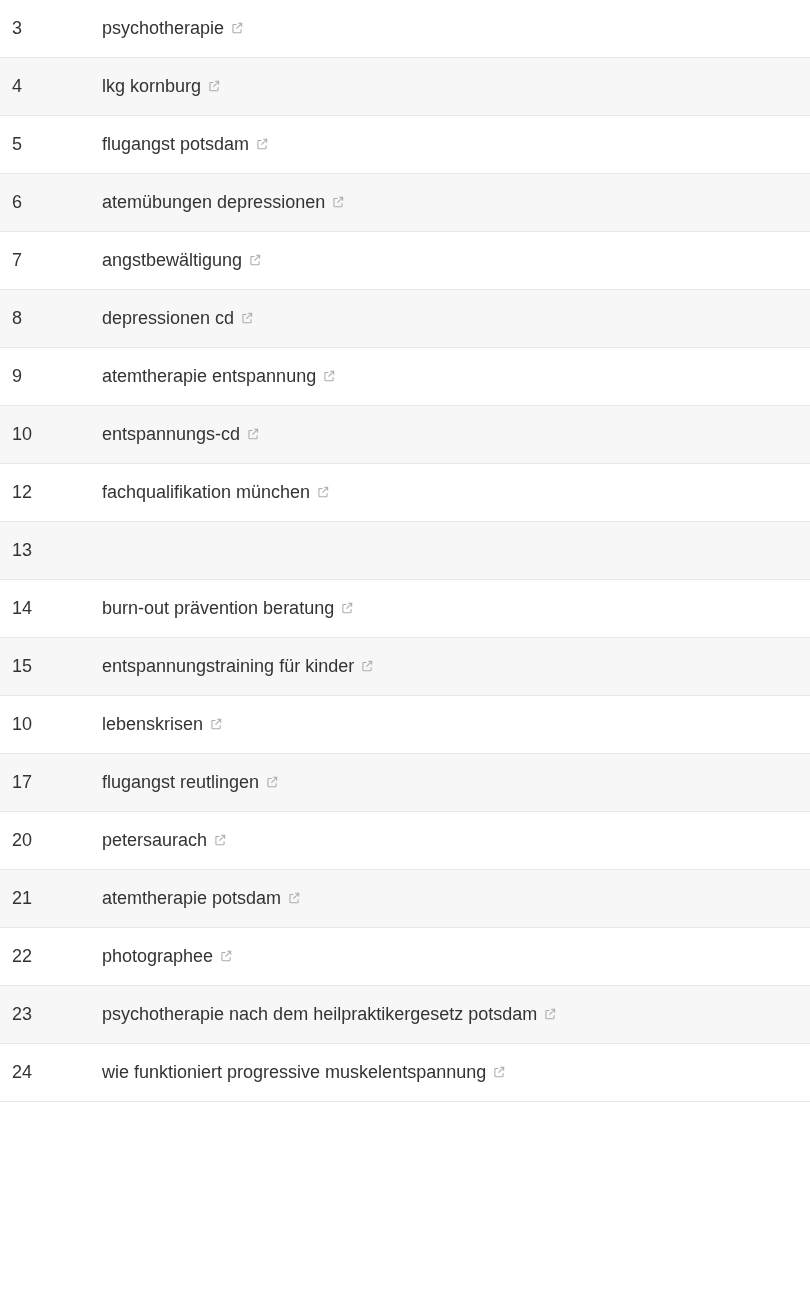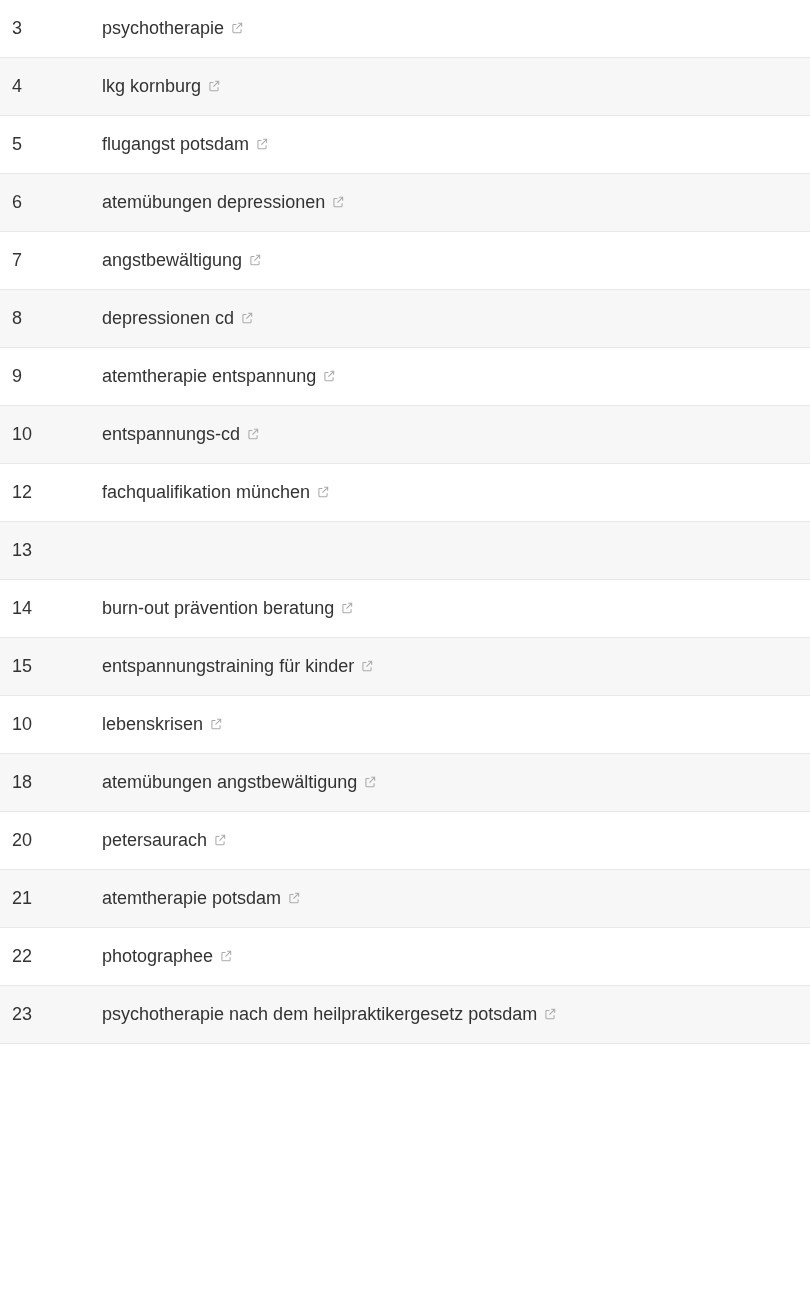--- a/index.html
+++ b/index.html
@@ -213,23 +213,23 @@
         <span class="ext-icon">
           <svg viewBox="0 0 24 24">
             <path d="M14 4h6v6"></path>
             <path d="M20 4l-9 9"></path>
             <path d="M19 14v5a1 1 0 0 1-1 1H6a1 1 0 0 1-1-1V7a1 1 0 0 1 1-1h5"></path>
           </svg>
         </span>
       </div>
     </div>
     <div class="row">
-      <div class="num">18</div>
-      <div class="keyword-cell">
-        <span class="keyword">atemübungen angstbewältigung</span>
+      <div class="num">17</div>
+      <div class="keyword-cell">
+        <span class="keyword">flugangst reutlingen</span>
         <span class="ext-icon">
           <svg viewBox="0 0 24 24">
             <path d="M14 4h6v6"></path>
             <path d="M20 4l-9 9"></path>
             <path d="M19 14v5a1 1 0 0 1-1 1H6a1 1 0 0 1-1-1V7a1 1 0 0 1 1-1h5"></path>
           </svg>
         </span>
       </div>
     </div>
     <div class="row">
@@ -268,20 +268,33 @@
             <path d="M20 4l-9 9"></path>
             <path d="M19 14v5a1 1 0 0 1-1 1H6a1 1 0 0 1-1-1V7a1 1 0 0 1 1-1h5"></path>
           </svg>
         </span>
       </div>
     </div>
     <div class="row">
       <div class="num">23</div>
       <div class="keyword-cell">
         <span class="keyword">psychotherapie nach dem heilpraktikergesetz potsdam</span>
+        <span class="ext-icon">
+          <svg viewBox="0 0 24 24">
+            <path d="M14 4h6v6"></path>
+            <path d="M20 4l-9 9"></path>
+            <path d="M19 14v5a1 1 0 0 1-1 1H6a1 1 0 0 1-1-1V7a1 1 0 0 1 1-1h5"></path>
+          </svg>
+        </span>
+      </div>
+    </div>
+    <div class="row">
+      <div class="num">24</div>
+      <div class="keyword-cell">
+        <span class="keyword">wie funktioniert progressive muskelentspannung</span>
         <span class="ext-icon">
           <svg viewBox="0 0 24 24">
             <path d="M14 4h6v6"></path>
             <path d="M20 4l-9 9"></path>
             <path d="M19 14v5a1 1 0 0 1-1 1H6a1 1 0 0 1-1-1V7a1 1 0 0 1 1-1h5"></path>
           </svg>
         </span>
       </div>
     </div>
   </div>

